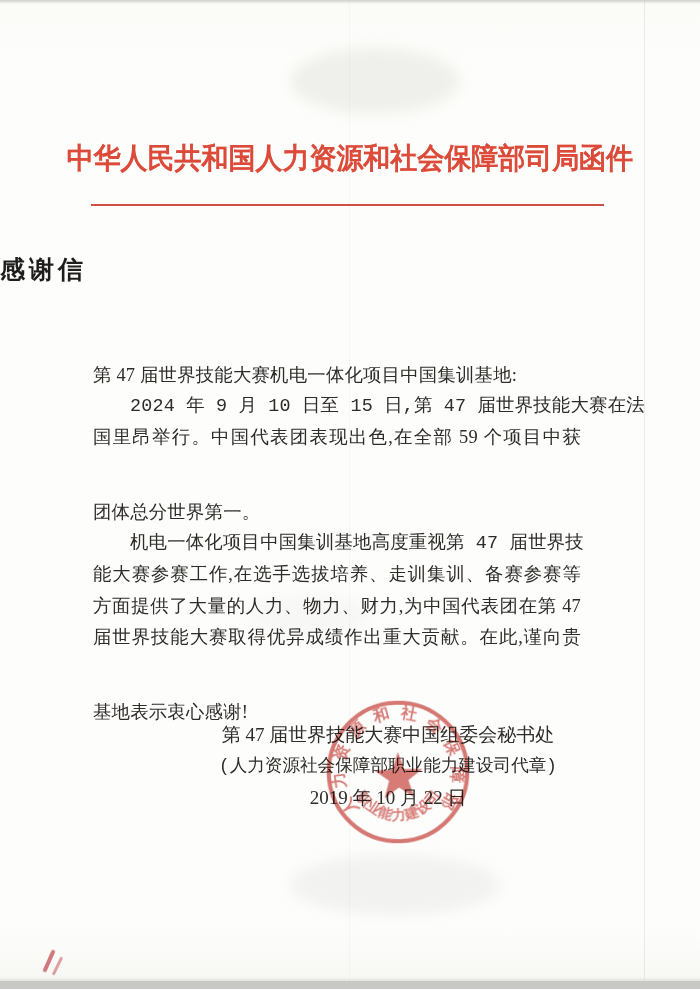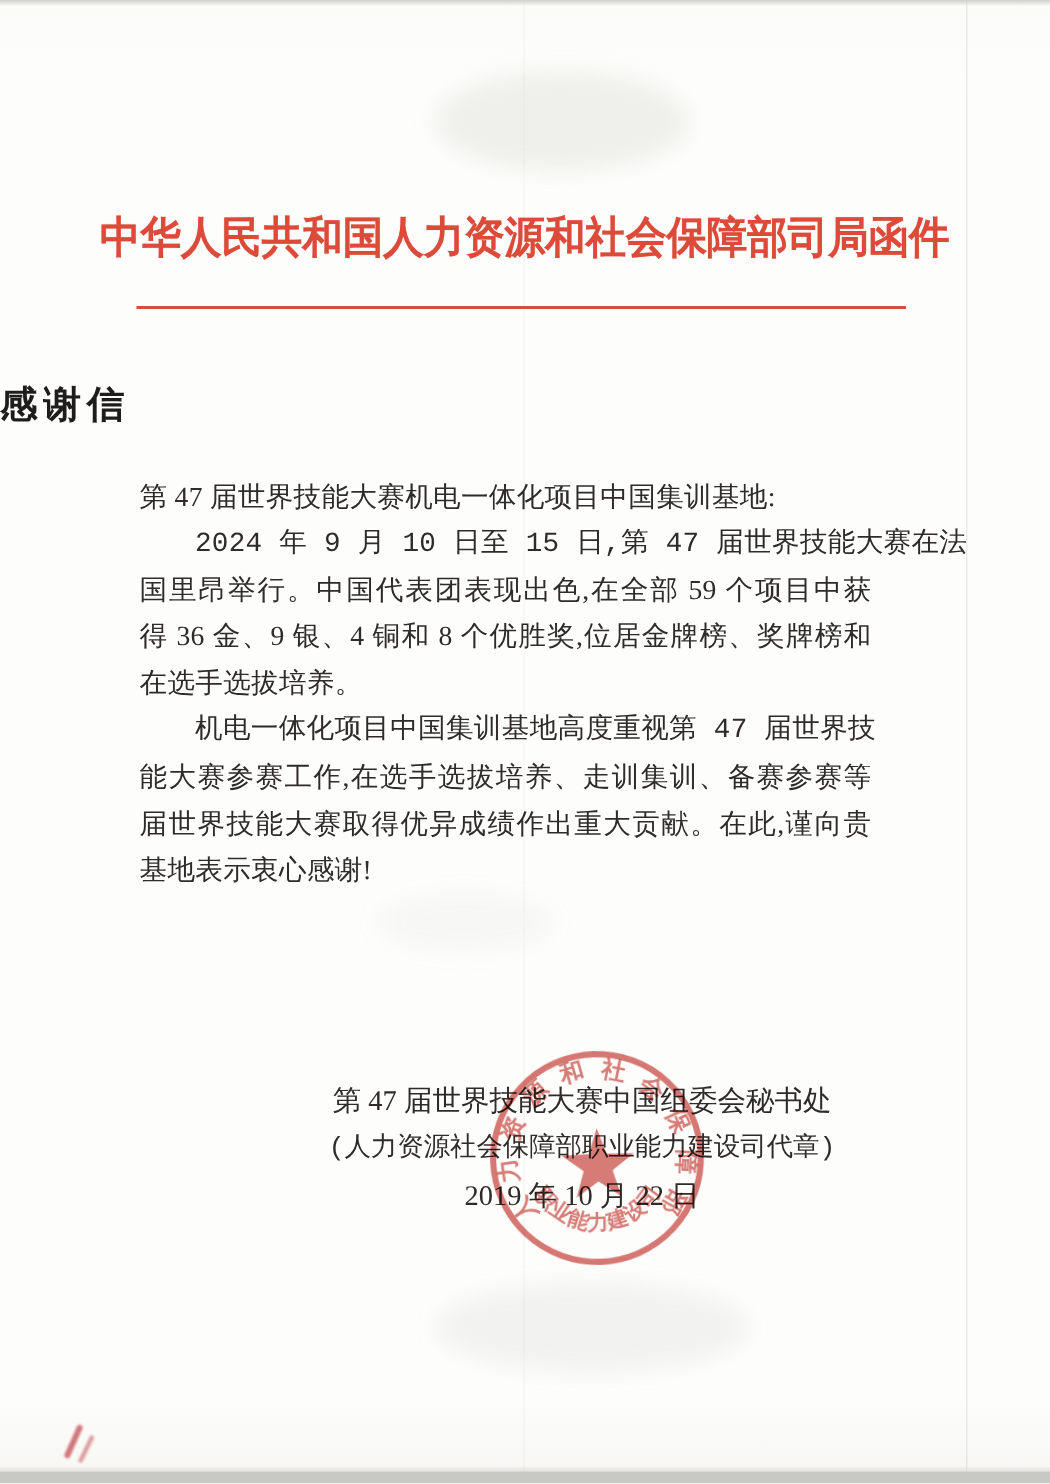--- a/index.html
+++ b/index.html
@@ -37,21 +37,21 @@
     font-size:25px;font-weight:bold;color:#1f1d1b;letter-spacing:4px;
   }
 
   
   .body-block{position:absolute;left:93px;top:316px;width:488px;color:#2e2b28;}
   .line{
     height:31.1px;line-height:31.1px;font-size:18.4px;
     text-align:justify;text-align-last:justify;white-space:nowrap;
     letter-spacing:0.2px;
   }
-  .line.short{text-align:left;text-align-last:left;}
+  .line.short{text-align:left;text-align-last:left;margin-top:44px;}
   .line.indent{text-indent:37px;font-family:Liberation Mono, monospace;}
 
   
   .signature{position:absolute;left:150px;top:719px;width:476px;text-align:center;color:#2e2b28;}
   .sig-line{height:31.5px;line-height:31.5px;font-size:19px;white-space:nowrap;}
   .sig-line.note{font-size:17.6px;font-family:Liberation Mono, monospace;}
 
   
   .seal{
     position:absolute;left:320px;top:694px;width:156px;height:156px;
@@ -78,24 +78,24 @@
 
   <div class="letterhead">中华人民共和国人力资源和社会保障部司局函件</div>
   <div class="red-rule"></div>
 
   <div class="letter-title">感谢信</div>
 
   <div class="body-block">
     <div class="line short">第 47 届世界技能大赛机电一体化项目中国集训基地:</div>
     <div class="line indent">2024 年 9 月 10 日至 15 日,第 47 届世界技能大赛在法</div>
     <div class="line">国里昂举行。中国代表团表现出色,在全部 59 个项目中获</div>
-    <div class="line">得 36 金、9 银、4 铜和 8 个优胜奖,位居金牌榜、奖牌榜和</div>
-    <div class="line short">在选手选拔培养。</div>
+    <div class="line short">团体总分世界第一。</div>
     <div class="line indent">机电一体化项目中国集训基地高度重视第 47 届世界技</div>
     <div class="line">能大赛参赛工作,在选手选拔培养、走训集训、备赛参赛等</div>
+    <div class="line">方面提供了大量的人力、物力、财力,为中国代表团在第 47</div>
     <div class="line">届世界技能大赛取得优异成绩作出重大贡献。在此,谨向贵</div>
     <div class="line short">基地表示衷心感谢!</div>
   </div>
 
   <div class="signature">
     <div class="sig-line">第 47 届世界技能大赛中国组委会秘书处</div>
     <div class="sig-line note">(人力资源社会保障部职业能力建设司代章)</div>
     <div class="sig-line">2019 年 10 月 22 日</div>
   </div>
 

